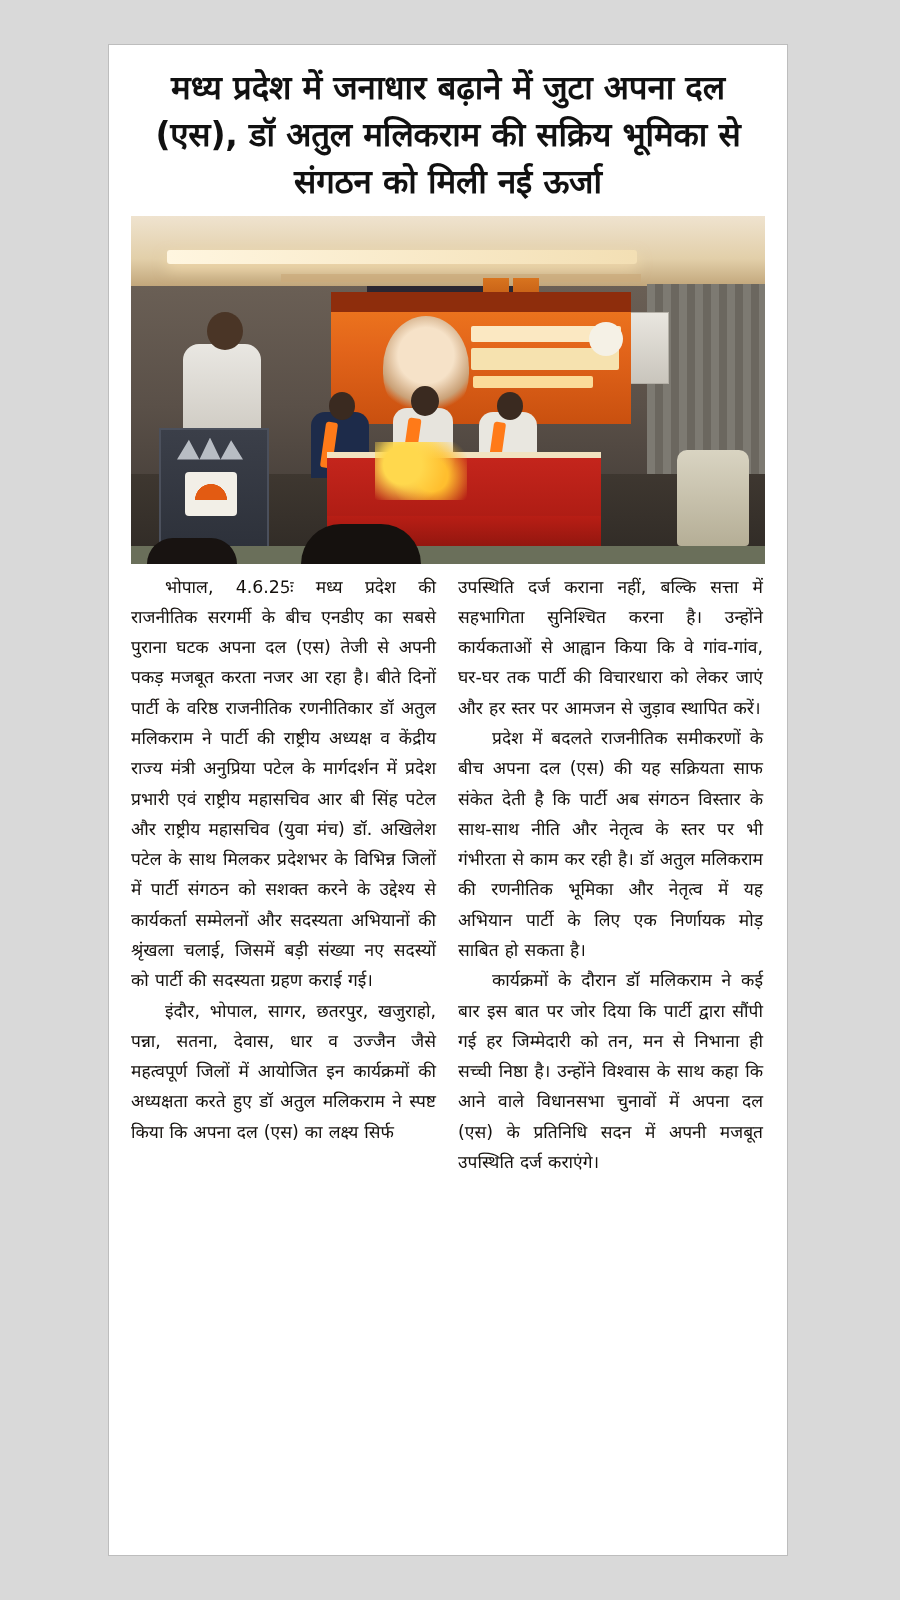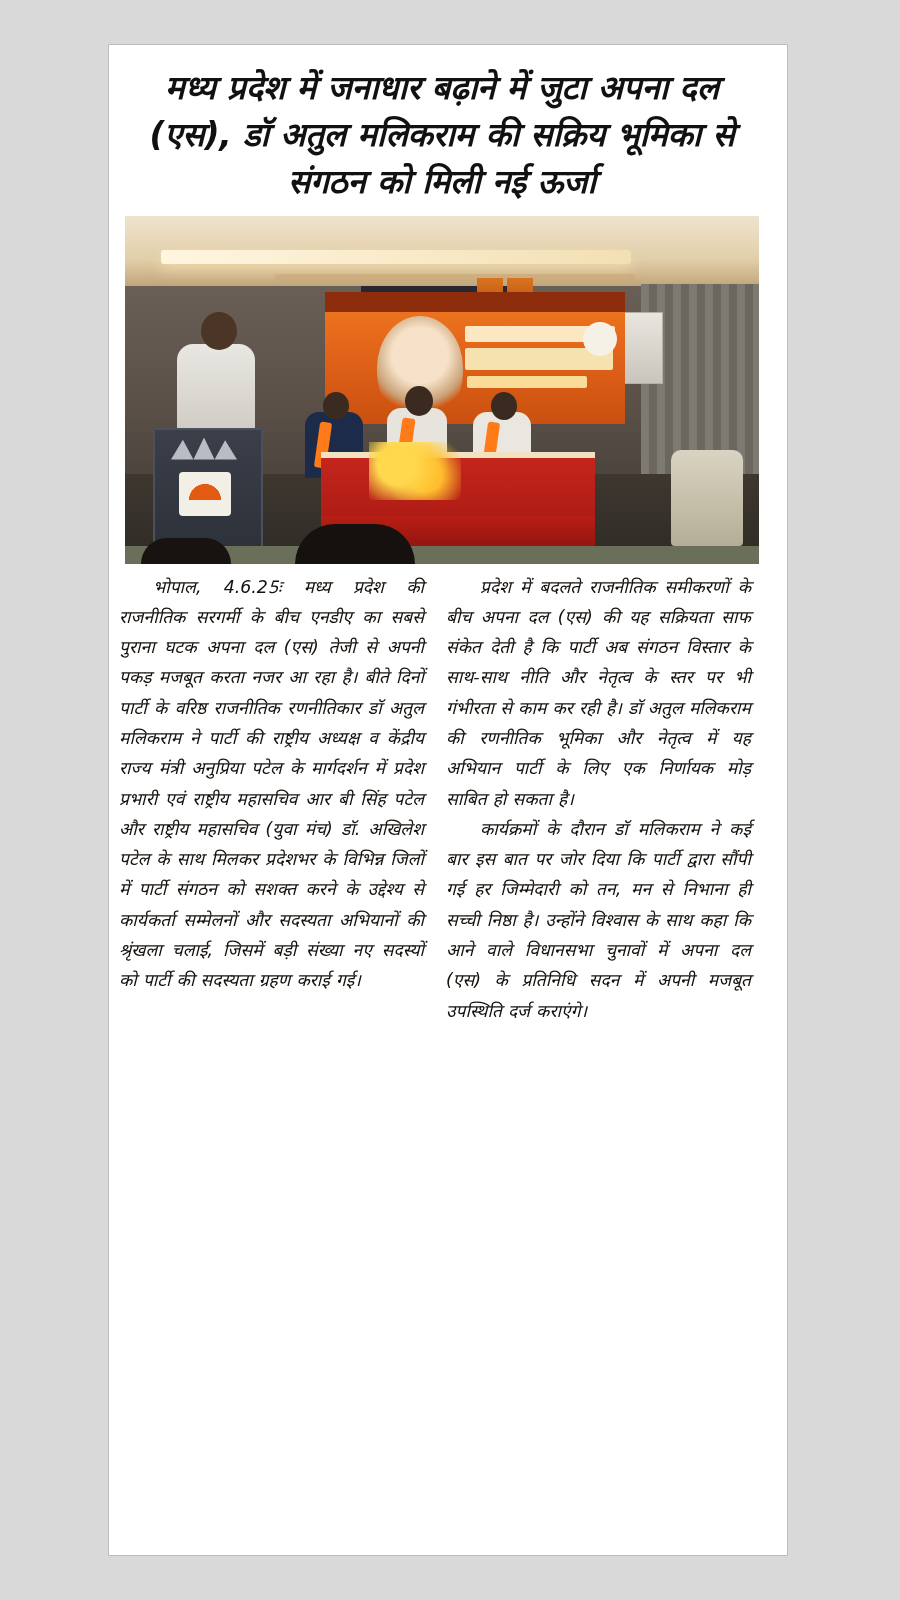--- a/index.html
+++ b/index.html
@@ -24,22 +24,21 @@
 
   .clipping {
     position: absolute;
     left: 108px;
     top: 44px;
     width: 680px;
     height: 1512px;
     background: #ffffff;
     border: 1px solid #bdbdbd;
     box-sizing: border-box;
-    padding: 16px 22px 10px 10px;
-    font-style: italic;
+    padding: 16px 22px 10px 22px;
   }
 
   .headline {
     font-family: "DejaVu Sans", sans-serif;
     font-weight: bold;
     font-size: 33px;
     line-height: 1.42;
     color: #111111;
     text-align: center;
     letter-spacing: -0.2px;
@@ -282,21 +281,23 @@
 
       <div class="ph-chair"></div>
       <div class="ph-stage-front"></div>
       <div class="ph-audience"></div>
       <div class="ph-audience2"></div>
     </div>
 
     <div class="columns">
       <div class="col">
         <p class="indent">भोपाल, 4.6.25ः मध्य प्रदेश की राजनीतिक सरगर्मी के बीच एनडीए का सबसे पुराना घटक अपना दल (एस) तेजी से अपनी पकड़ मजबूत करता नजर आ रहा है। बीते दिनों पार्टी के वरिष्ठ राजनीतिक रणनीतिकार डॉ अतुल मलिकराम ने पार्टी की राष्ट्रीय अध्यक्ष व केंद्रीय राज्य मंत्री अनुप्रिया पटेल के मार्गदर्शन में प्रदेश प्रभारी एवं राष्ट्रीय महासचिव आर बी सिंह पटेल और राष्ट्रीय महासचिव (युवा मंच) डॉ. अखिलेश पटेल के साथ मिलकर प्रदेशभर के विभिन्न जिलों में पार्टी संगठन को सशक्त करने के उद्देश्य से कार्यकर्ता सम्मेलनों और सदस्यता अभियानों की श्रृंखला चलाई, जिसमें बड़ी संख्या नए सदस्यों को पार्टी की सदस्यता ग्रहण कराई गई।</p>
+        <p class="indent">इंदौर, भोपाल, सागर, छतरपुर, खजुराहो, पन्ना, सतना, देवास, धार व उज्जैन जैसे महत्वपूर्ण जिलों में आयोजित इन कार्यक्रमों की अध्यक्षता करते हुए डॉ अतुल मलिकराम ने स्पष्ट किया कि अपना दल (एस) का लक्ष्य सिर्फ</p>
       </div>
       <div class="col">
+        <p>उपस्थिति दर्ज कराना नहीं, बल्कि सत्ता में सहभागिता सुनिश्चित करना है। उन्होंने कार्यकताओं से आह्वान किया कि वे गांव-गांव, घर-घर तक पार्टी की विचारधारा को लेकर जाएं और हर स्तर पर आमजन से जुड़ाव स्थापित करें।</p>
         <p class="indent">प्रदेश में बदलते राजनीतिक समीकरणों के बीच अपना दल (एस) की यह सक्रियता साफ संकेत देती है कि पार्टी अब संगठन विस्तार के साथ-साथ नीति और नेतृत्व के स्तर पर भी गंभीरता से काम कर रही है। डॉ अतुल मलिकराम की रणनीतिक भूमिका और नेतृत्व में यह अभियान पार्टी के लिए एक निर्णायक मोड़ साबित हो सकता है।</p>
         <p class="indent">कार्यक्रमों के दौरान डॉ मलिकराम ने कई बार इस बात पर जोर दिया कि पार्टी द्वारा सौंपी गई हर जिम्मेदारी को तन, मन से निभाना ही सच्ची निष्ठा है। उन्होंने विश्वास के साथ कहा कि आने वाले विधानसभा चुनावों में अपना दल (एस) के प्रतिनिधि सदन में अपनी मजबूत उपस्थिति दर्ज कराएंगे।</p>
       </div>
     </div>
 
   </div>
 </div>
 
 </body></html>

